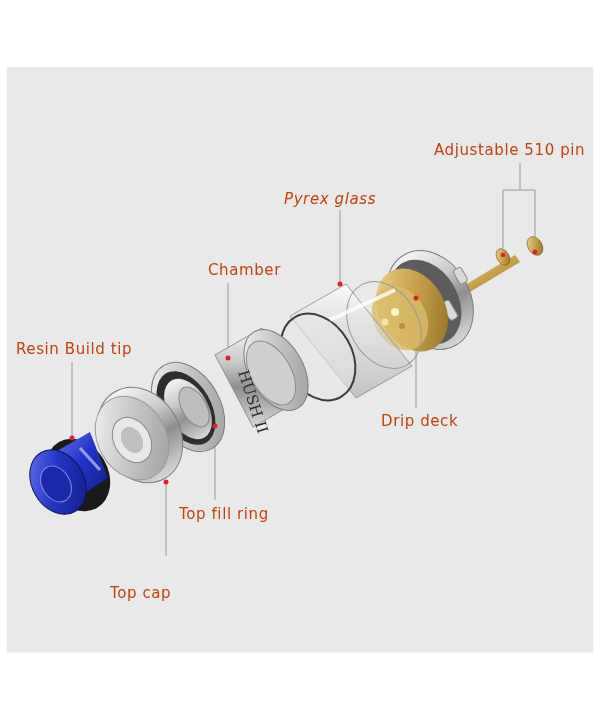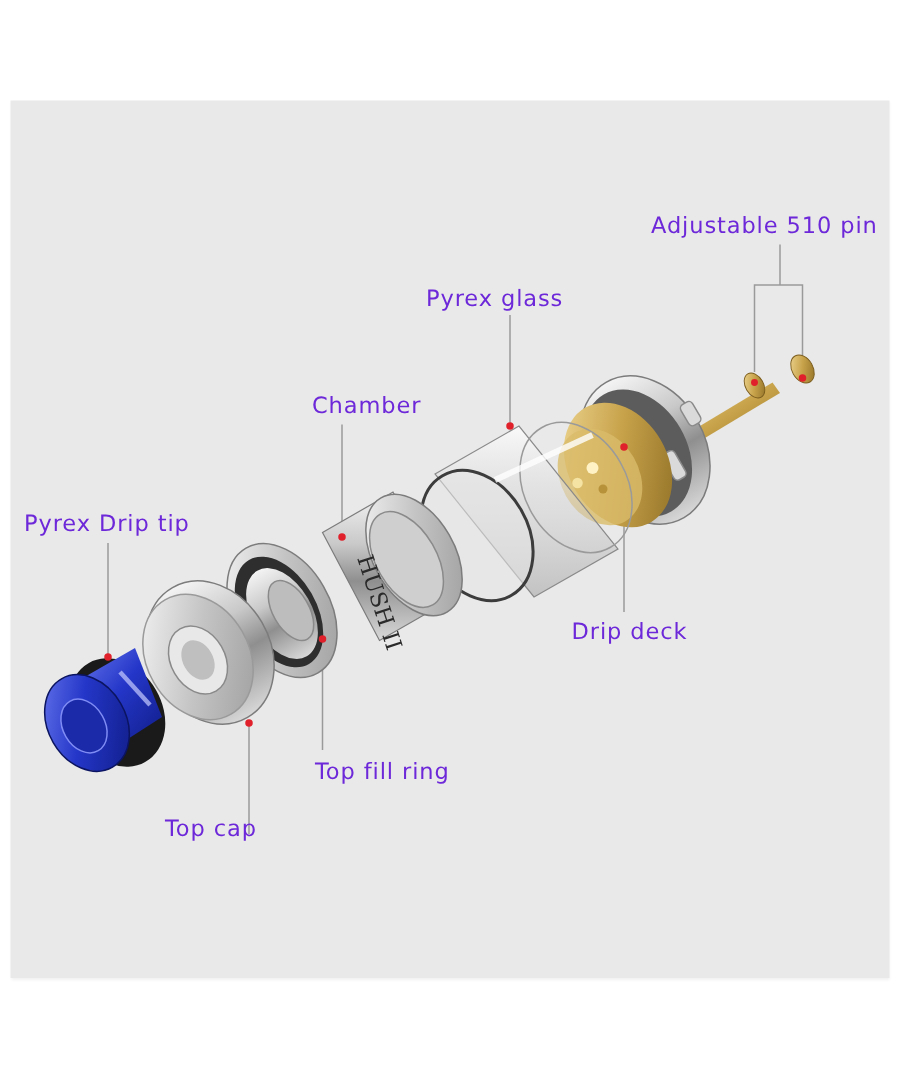--- a/index.html
+++ b/index.html
@@ -1,18 +1,18 @@
 <!DOCTYPE html>
 <html><head>
 <meta charset="utf-8">
 <style>
   html,body{margin:0;padding:0;background:#ffffff;}
   body{width:600px;height:720px;position:relative;overflow:hidden;font-family:"DejaVu Sans","Liberation Sans",sans-serif;}
   .panel{position:absolute;left:7px;top:67px;width:586px;height:585px;background:#e9e9e9;box-shadow:0 1px 2px rgba(0,0,0,0.06);}
-  .label{position:absolute;font-size:15px;color:#6d28d9;letter-spacing:0.6px;white-space:nowrap;}
+  .label{position:absolute;font-size:15px;color:#c2410c;letter-spacing:0.6px;white-space:nowrap;}
   svg.art{position:absolute;left:0;top:0;}
 </style>
 </head>
 <body>
 
 <div class="panel"></div>
 
 <svg class="art" width="600" height="720" viewBox="0 0 600 720">
   <defs>
     <linearGradient id="steel" x1="0" y1="0" x2="0" y2="1">
@@ -124,18 +124,18 @@
       <polygon points="50,455 90,432 108,478 66,505" fill="url(#blue)"></polygon>
       <ellipse cx="58" cy="482" rx="26" ry="34" transform="rotate(-30 58 482)" fill="url(#blue)" stroke="#0b1460" stroke-width="1"></ellipse>
       <ellipse cx="56" cy="484" rx="14" ry="19" transform="rotate(-30 56 484)" fill="#1a2aa8" stroke="#7f8cf5" stroke-width="1"></ellipse>
       <line x1="80" y1="448" x2="100" y2="470" stroke="#c5cbff" stroke-width="3" opacity="0.7"></line>
       <circle cx="72" cy="438" r="2.5" fill="#e0202a"></circle>
     </g>
   </g>
 </svg>
 
 <div class="label" style="left:434px;top:141px;">Adjustable  510 pin</div>
-<div class="label" style="left:284px;top:190px;">Pyrex glass</div>
+<div class="label" style="left:284px;top:190px;font-style:italic;">Pyrex glass</div>
 <div class="label" style="left:208px;top:261px;">Chamber</div>
-<div class="label" style="left:16px;top:340px;">Pyrex Drip tip</div>
+<div class="label" style="left:16px;top:340px;">Resin Build tip</div>
 <div class="label" style="left:381px;top:412px;">Drip deck</div>
-<div class="label" style="left:210px;top:505px;">Top fill ring</div>
-<div class="label" style="left:110px;top:543px;">Top cap</div>
+<div class="label" style="left:179px;top:505px;">Top fill ring</div>
+<div class="label" style="left:110px;top:584px;">Top cap</div>
 
 </body></html>

